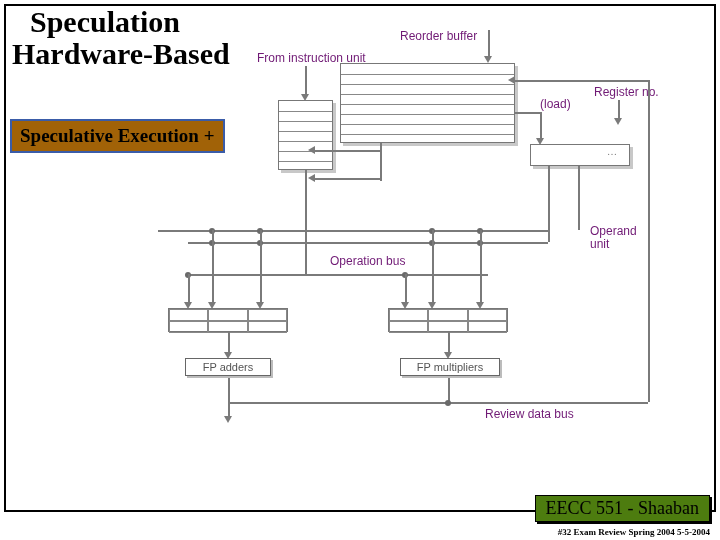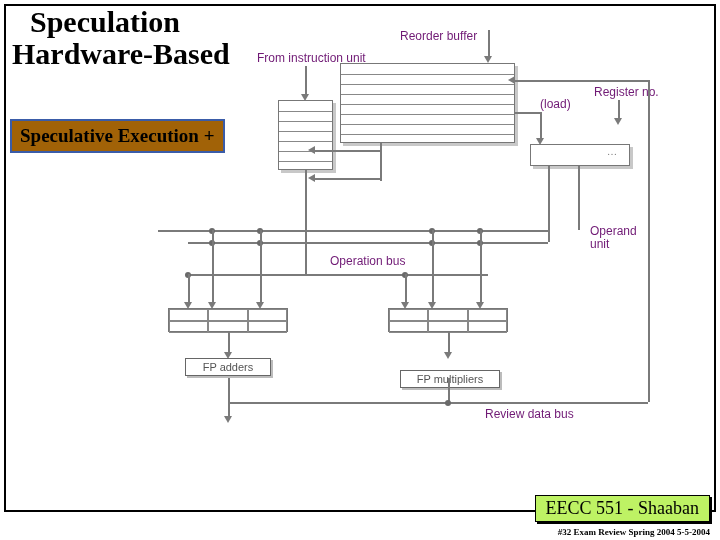--- a/index.html
+++ b/index.html
@@ -1,20 +1,20 @@
 <!DOCTYPE html>
 <html><head>
 <meta charset="utf-8">
 <style>
   * { box-sizing: border-box; margin: 0; padding: 0; }
   body { width: 720px; height: 540px; font-family: "Times New Roman", serif; position: relative; background: #fff; }
   .slide-border { position: absolute; top: 4px; left: 4px; width: 712px; height: 508px; border: 2px solid #000; }
   .title { position: absolute; top: 6px; left: 12px; font-size: 30px; font-weight: bold; line-height: 1.05; }
   .subtitle-box { position: absolute; top: 82px; left: 10px; border: 2px solid #3a5ca8; padding: 4px 8px; font-size: 19px; font-weight: bold; line-height: 1.15; background: #a16207; margin-top: 37px; }
-  .footer-box { position: absolute; bottom: 18px; right: 10px; border: 1.5px solid #000; background: #bef264; padding: 2px 10px; font-size: 18px; box-shadow: 2px 2px 0 #000; z-index: 5; }
+  .footer-box { position: absolute; bottom: 18px; right: 10px; border: 1.5px solid #000; background: #4d7c0f; padding: 2px 10px; font-size: 18px; box-shadow: 2px 2px 0 #000; z-index: 5; }
   .footer-sub { position: absolute; bottom: 3px; right: 10px; font-size: 9px; font-weight: bold; }
   
   .diagram { position: absolute; left: 110px; top: 30px; width: 590px; height: 480px; }
   .lbl { position: absolute; font-family: Helvetica, Arial, sans-serif; font-size: 12px; color: #701a75; line-height: 1.1; }
   .box { position: absolute; border: 1px solid #777; background: #fff; box-shadow: 3px 3px 0 #c8c8c8; }
   .rowbox .row { border-top: 1px solid #888; height: 10px; }
   .rowbox .row:first-child { border-top: none; }
   .smallbox { position: absolute; border: 1px solid #666; background: #fff; box-shadow: 2px 2px 0 #bcbcbc; font-family: Helvetica, Arial, sans-serif; font-size: 11px; color: #555; text-align: center; padding: 2px 4px; }
   
   .line { position: absolute; background: #7a7a7a; }
@@ -158,21 +158,21 @@
         <div></div>
       </div>
   </div>
 
   <div class="line vline" style="left:118px; top:302px; height:22px;"></div>
   <div class="arrow-down" style="left:114px; top:322px;"></div>
   <div class="line vline" style="left:338px; top:302px; height:22px;"></div>
   <div class="arrow-down" style="left:334px; top:322px;"></div>
 
   <div class="smallbox" style="left:75px; top:328px; width:86px;">FP adders</div>
-  <div class="smallbox" style="left:290px; top:328px; width:100px;margin-top:12px;">FP multipliers</div>
+  <div class="smallbox" style="left:290px; top:328px; width:100px;">FP multipliers</div>
 
   <div class="line vline" style="left:118px; top:348px; height:40px;"></div>
   <div class="arrow-down" style="left:114px; top:386px;"></div>
   <div class="line vline" style="left:338px; top:348px; height:24px;"></div>
 
   <div class="line hline" style="left:118px; top:372px; width:420px;"></div>
   <div class="lbl" style="left:375px; top:378px;">Review data bus</div>
   <div class="dot" style="left:338px; top:373px;"></div>
 
   <div class="line vline" style="left:538px; top:50px; height:322px;"></div>

